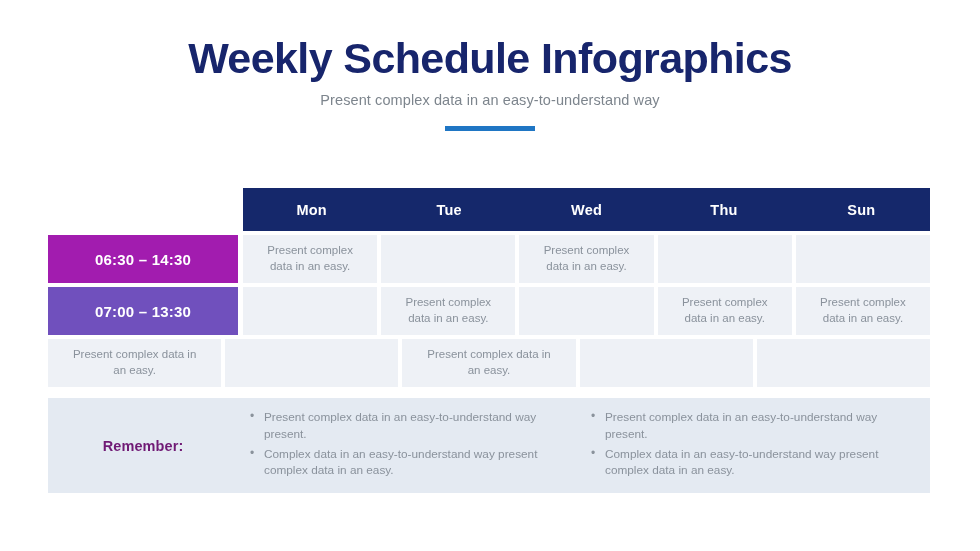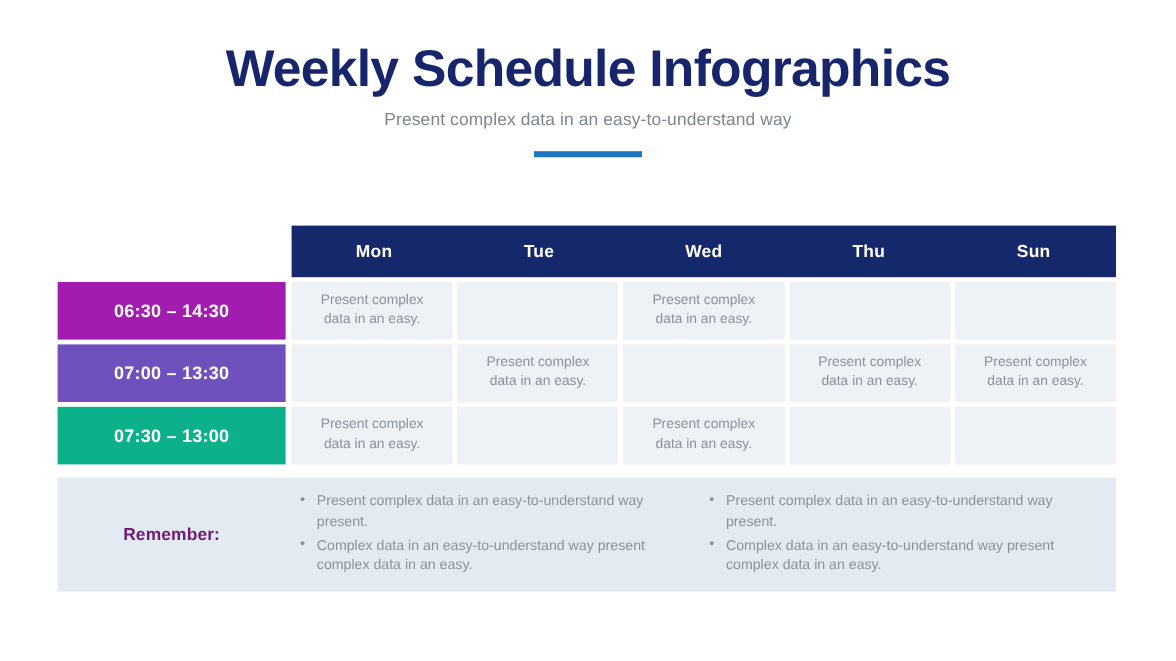--- a/index.html
+++ b/index.html
@@ -224,23 +224,20 @@
       <div class="days-col">
         <div class="day-cell empty"></div>
         <div class="day-cell">Present complex data in an easy.</div>
         <div class="day-cell empty"></div>
         <div class="day-cell">Present complex data in an easy.</div>
         <div class="day-cell">Present complex data in an easy.</div>
       </div>
     </div>
 
     <div class="row">
-      <div class="label-col">
-        <div class="time-pill" style="background:#0cb08a;">07:30 – 13:00</div>
-      </div>
       <div class="days-col">
         <div class="day-cell">Present complex data in an easy.</div>
         <div class="day-cell empty"></div>
         <div class="day-cell">Present complex data in an easy.</div>
         <div class="day-cell empty"></div>
         <div class="day-cell empty"></div>
       </div>
     </div>
 
   </div>

